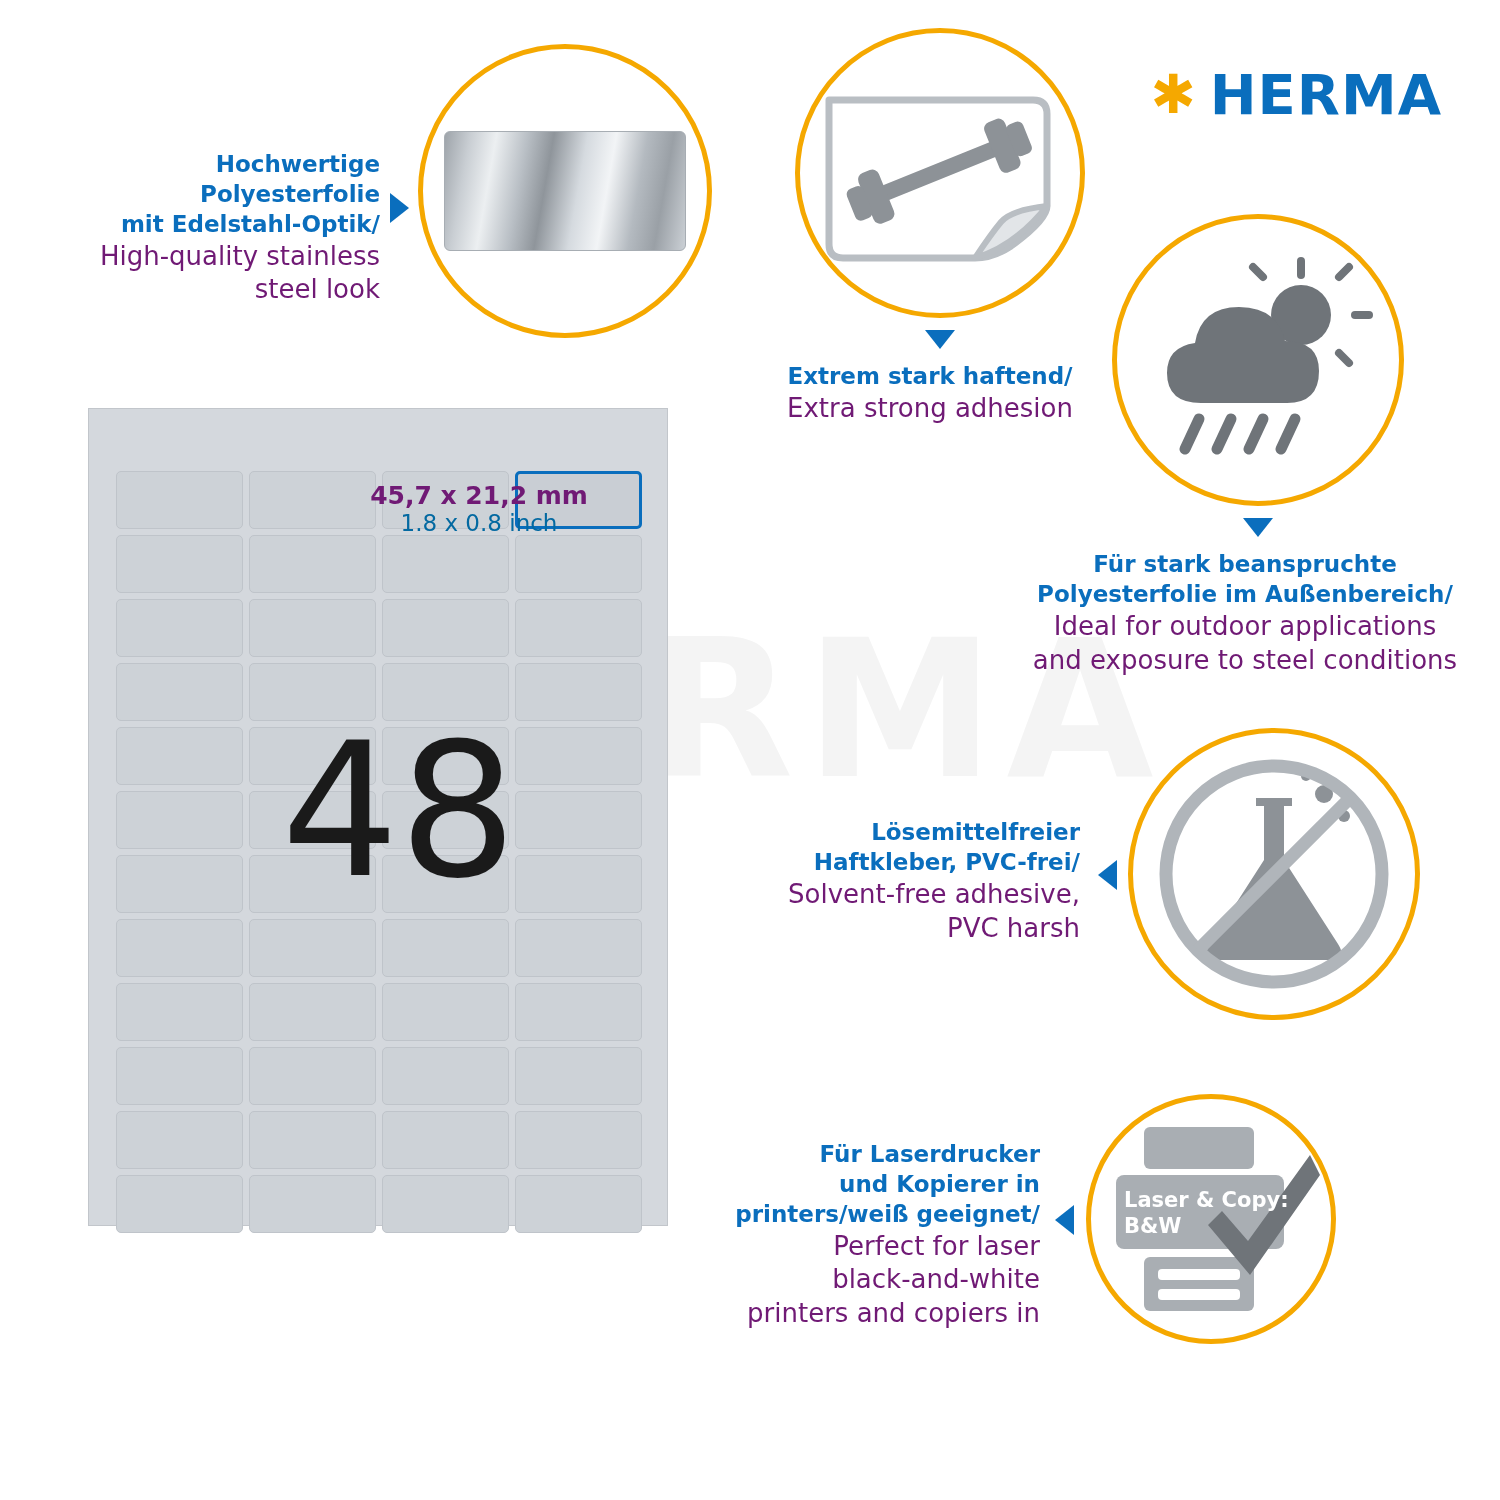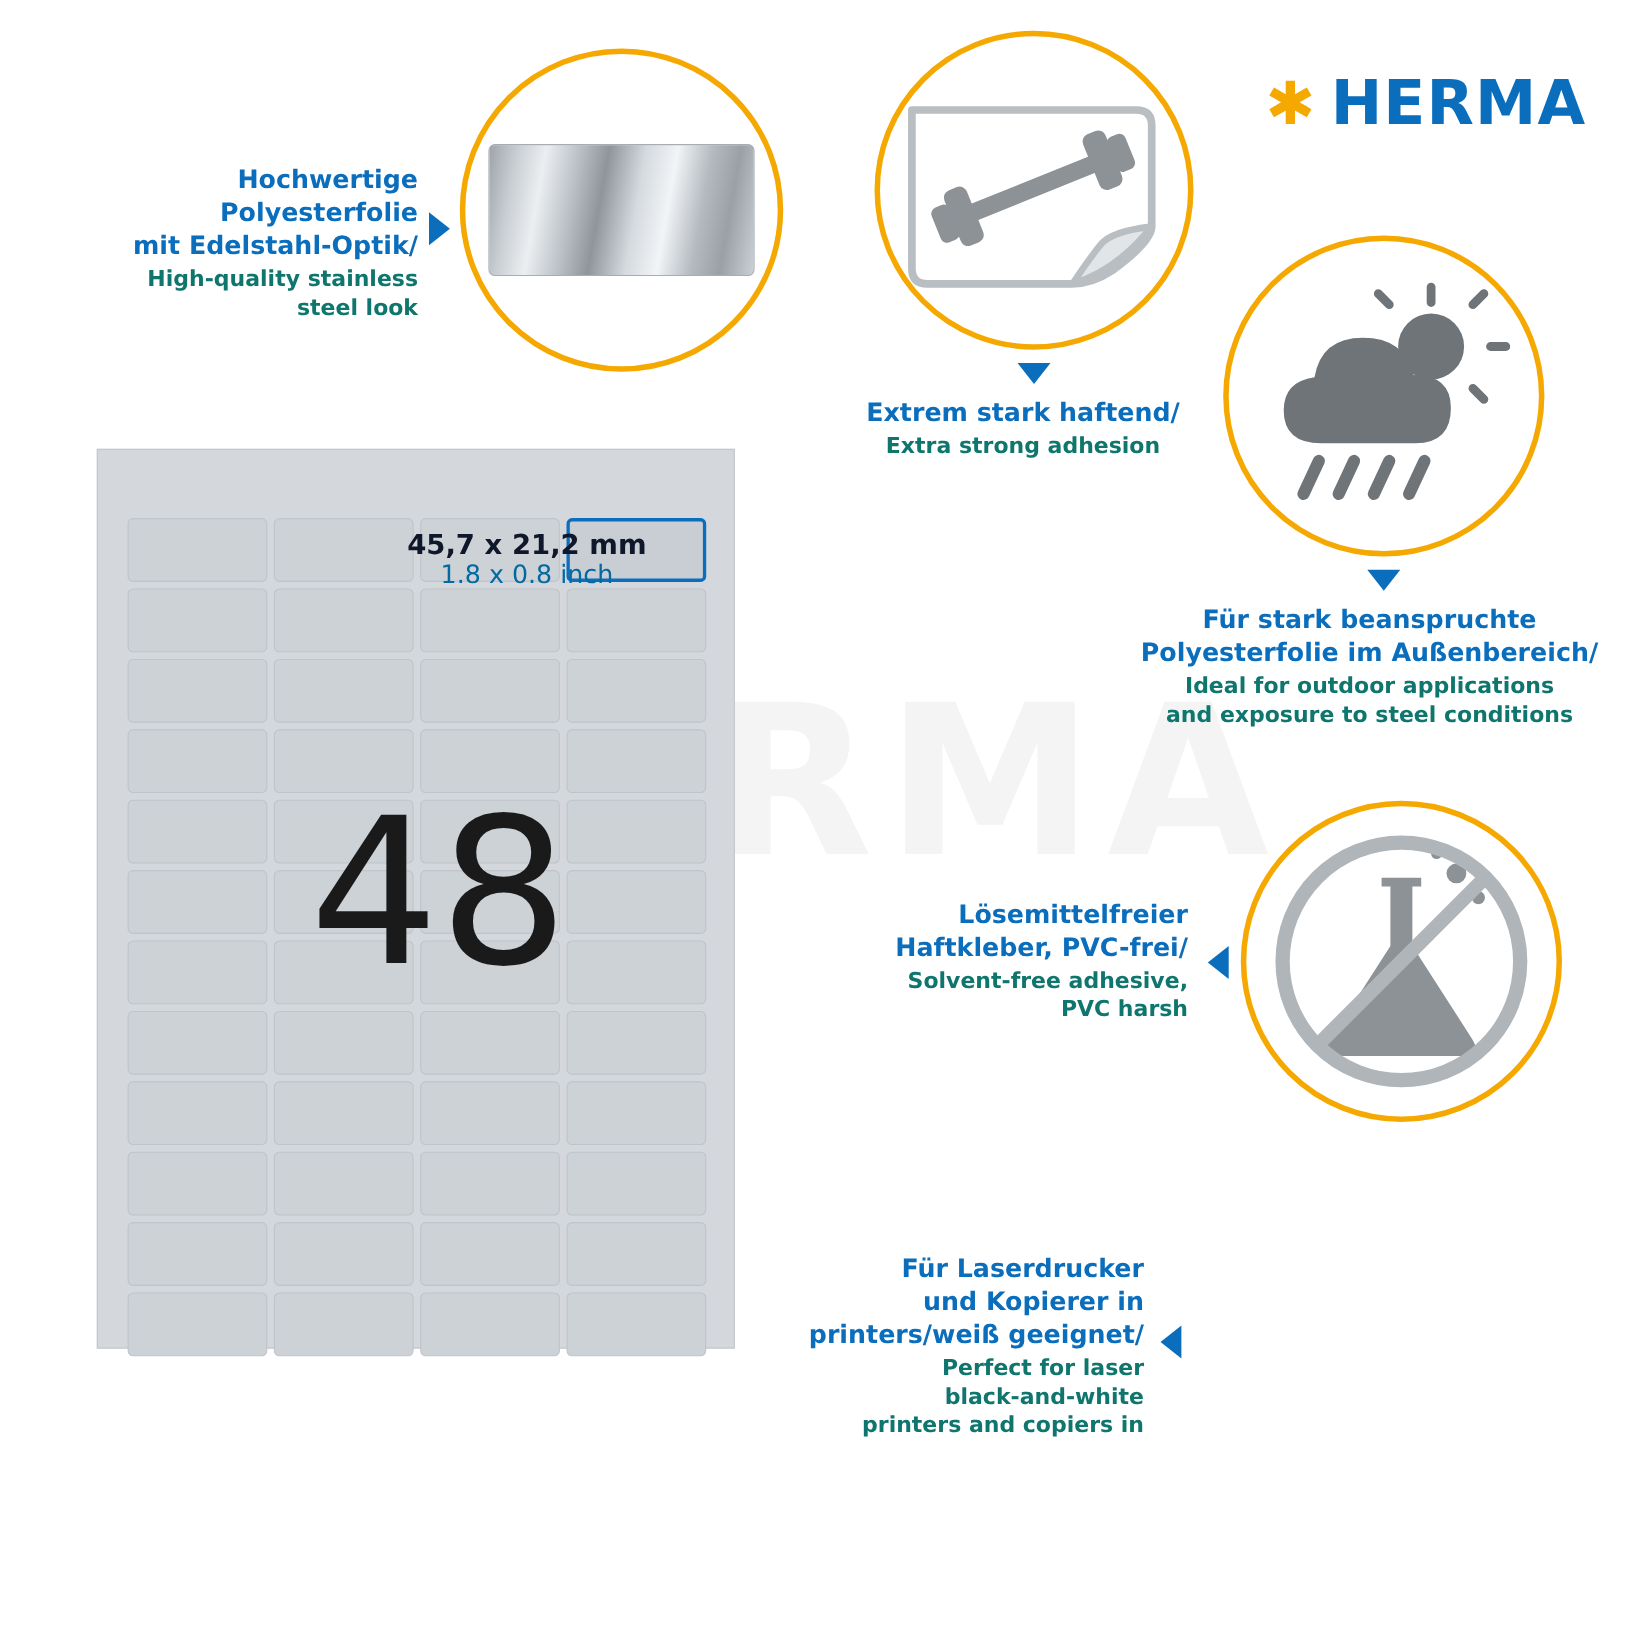--- a/index.html
+++ b/index.html
@@ -75,23 +75,23 @@
     position: absolute;
     font-family: "DejaVu Sans", sans-serif;
     line-height: 1.3;
   }
   .caption .de {
     color: #0a6ebd;
     font-weight: bold;
     font-size: 23px;
   }
   .caption .en {
-    color: #0f766e;
-    font-weight: bold;
-    font-size: 20px;
+    color: #701a75;
+    font-weight: normal;
+    font-size: 26px;
   }
   .t-right { text-align: right; }
   .t-center { text-align: center; }
 
   
   .arrow {
     position: absolute;
     width: 0;
     height: 0;
   }
@@ -145,21 +145,21 @@
   .dim-text {
     position: absolute;
     left: 260px;
     top: 72px;
     width: 260px;
     text-align: center;
     font-family: "DejaVu Sans", sans-serif;
     pointer-events: none;
   }
   .dim-mm {
-    color: #0f172a;
+    color: #701a75;
     font-weight: bold;
     font-size: 25px;
   }
   .dim-in {
     color: #0369a1;
     font-weight: normal;
     font-size: 23px;
   }
   .count-number {
     position: absolute;
@@ -270,20 +270,36 @@
     </svg>
   </div>
   <div class="arrow arrow-left" style="left:1098px; top:860px;"></div>
   <div class="caption t-right" style="left:700px; top:818px; width:380px;">
     <div class="de">Lösemittelfreier</div>
     <div class="de">Haftkleber, PVC-frei/</div>
     <div class="en">Solvent-free adhesive,</div>
     <div class="en">PVC harsh</div>
   </div>
 
+  <div class="circle" style="left:1086px; top:1094px; width:250px; height:250px;">
+    <svg width="230" height="200" viewBox="0 0 230 200">
+      <g fill="#a9aeb3">
+        <rect x="48" y="8" width="110" height="42" rx="6"></rect>
+        <rect x="20" y="56" width="168" height="74" rx="8"></rect>
+        <rect x="48" y="138" width="110" height="54" rx="6"></rect>
+      </g>
+      <g fill="#ffffff">
+        <rect x="62" y="150" width="82" height="11" rx="4"></rect>
+        <rect x="62" y="170" width="82" height="11" rx="4"></rect>
+      </g>
+      <path d="M126 92 L152 122 L214 36 L224 56 L154 156 L112 106 Z" fill="#6f7479"></path>
+      <text x="28" y="88" font-family="DejaVu Sans, sans-serif" font-size="21" font-weight="bold" fill="#ffffff">Laser &amp; Copy:</text>
+      <text x="28" y="114" font-family="DejaVu Sans, sans-serif" font-size="21" font-weight="bold" fill="#ffffff">B&amp;W</text>
+    </svg>
+  </div>
   <div class="arrow arrow-left" style="left:1055px; top:1205px;"></div>
   <div class="caption t-right" style="left:640px; top:1140px; width:400px;">
     <div class="de">Für Laserdrucker</div>
     <div class="de">und Kopierer in</div>
     <div class="de">printers/weiß geeignet/</div>
     <div class="en">Perfect for laser</div>
     <div class="en">black-and-white</div>
     <div class="en">printers and copiers in</div>
   </div>
 

